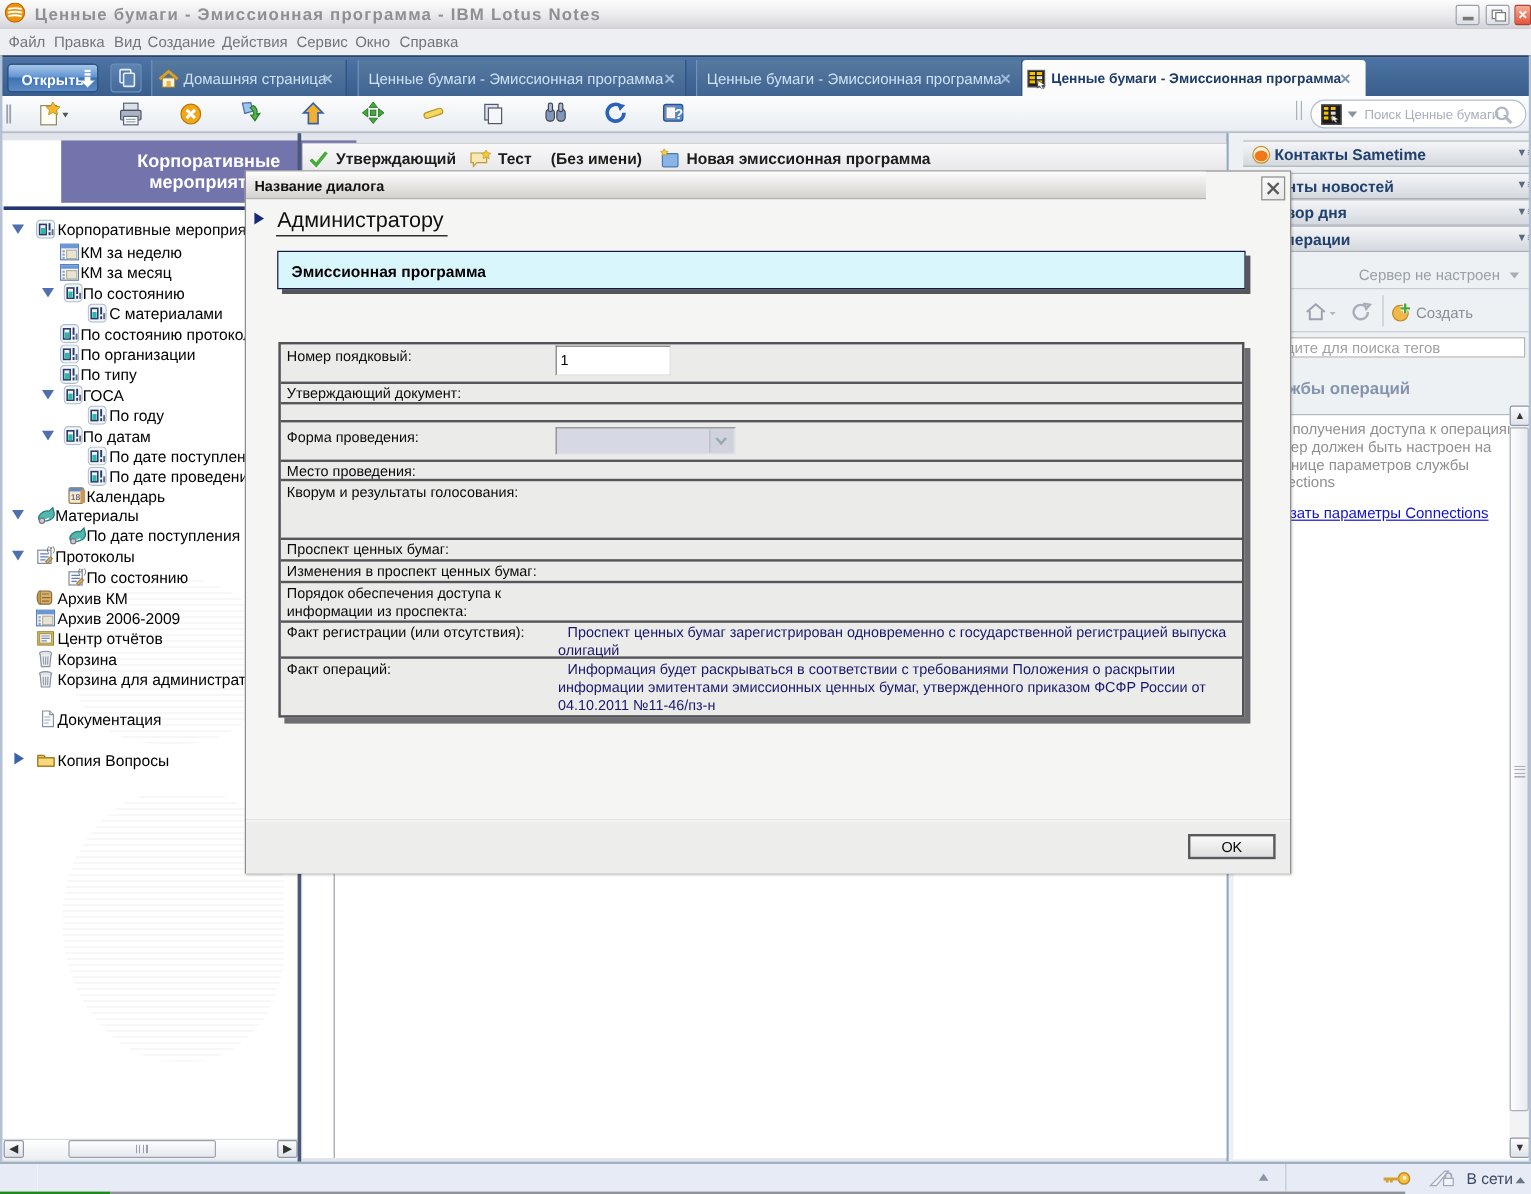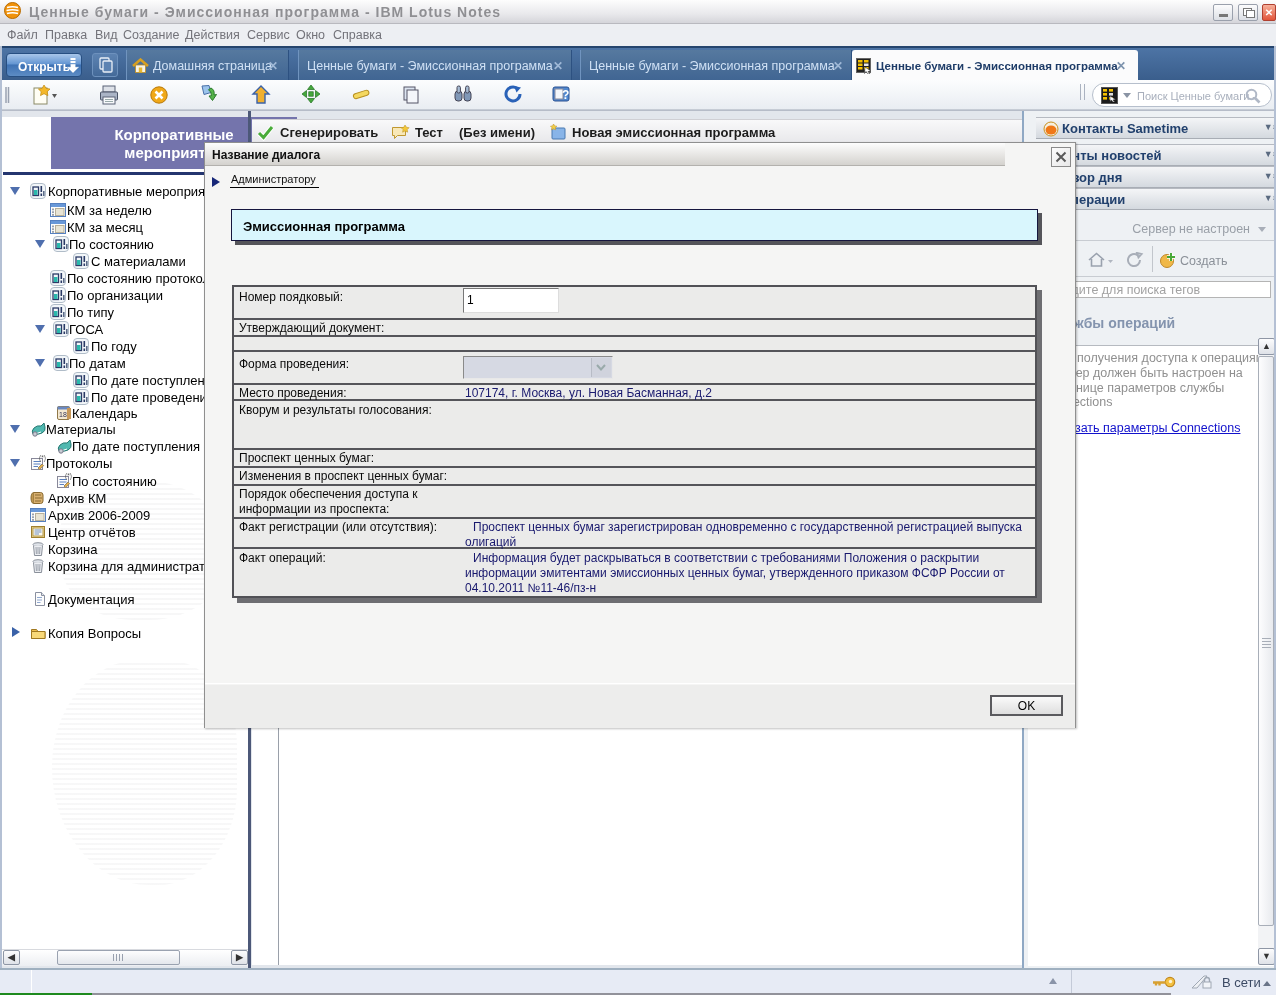--- a/index.html
+++ b/index.html
@@ -503,21 +503,21 @@
   <div class="abs" style="left:1258px;top:345px;width:17px;height:620px;background:#f2f3f5"></div>
   <div class="sbtn" style="left:1258px;top:338px;width:17px;height:17px;line-height:15px">▲</div>
   <div class="abs" style="left:1258px;top:356px;width:16px;height:570px;border:1px solid #a8aeb8;border-radius:2px;background:linear-gradient(90deg,#fdfdfe,#e8eaee)"></div>
   <div class="abs" style="left:1262px;top:636px;width:9px;height:12px;background:repeating-linear-gradient(0deg,#a8aeb8 0 1px,transparent 1px 3px)"></div>
   <div class="sbtn" style="left:1258px;top:948px;width:17px;height:17px;line-height:15px">▼</div>
   <div class="abs" id="actionbar"></div>
   <svg class="abs" style="left:257px;top:124px" width="17" height="17" viewBox="0 0 17 17">
     <path d="M2 9 L6.5 13.5 L15 3" stroke="#fff" stroke-width="5" fill="none"></path>
     <path d="M2 9 L6.5 13.5 L15 3" stroke="#4aac3a" stroke-width="3" fill="none"></path>
   </svg>
-  <div class="ab-item" style="left:280px">Сгенерировать</div>
+  <div class="ab-item" style="left:280px">Утверждающий</div>
   <svg class="abs" style="left:391px;top:124px" width="20" height="17" viewBox="0 0 20 17">
     <path d="M1.5 3.5 h13 v8 h-8 l-3 3 v-3 h-2z" fill="#f8e8b8" stroke="#c09830"></path>
     <path d="M14 1 l1.5 2.3 2.6.4 -1.9 1.9 .5 2.6 -2.7-1.3 -2.4 1.3 .5-2.6 -1.9-1.9 2.6-.4z" fill="#f4c838" stroke="#c09830" stroke-width="0.6"></path>
   </svg>
   <div class="ab-item" style="left:415px">Тест</div>
   <div class="ab-item" style="left:459px">(Без имени)</div>
   <svg class="abs" style="left:549px;top:123px" width="19" height="19" viewBox="0 0 19 19">
     <rect x="3" y="5" width="13" height="11" rx="1" fill="#88b4e8" stroke="#4878b0"></rect>
     <path d="M4.5 1 l1.2 1.9 2.1.3 -1.5 1.5 .4 2.1 -2.2-1 -1.9 1 .4-2.1 -1.5-1.5 2.1-.3z" fill="#f4d048" stroke="#c09830" stroke-width="0.6"></path>
   </svg>
@@ -525,21 +525,21 @@
   <div class="abs" id="mainwhite"></div>
   <div class="abs" id="paneline"></div>
   <div class="abs" id="dialog">
     <div class="abs" id="dlg-title">Название диалога</div>
     <div class="abs" id="dlg-close">
       <svg width="18" height="18" viewBox="0 0 18 18">
         <path d="M4.5 4.5 L13.5 13.5 M13.5 4.5 L4.5 13.5" stroke="#5a5a5a" stroke-width="2"></path>
       </svg>
     </div>
     <div class="abs" style="left:7px;top:34px;width:0;height:0;border-top:5.5px solid transparent;border-bottom:5.5px solid transparent;border-left:8px solid #182878"></div>
-    <div class="abs" style="left:25px;top:30px;font-size:11px;color:#111;border-bottom:1.5px solid #000;padding:0 3px 2px 1px">Администратору</div>
+    <div class="abs" style="left:25px;top:30px;font-size:18px;color:#111;border-bottom:1.5px solid #000;padding:0 3px 2px 1px">Администратору</div>
     <div class="abs" id="form-head">Эмиссионная программа</div>
     <div class="abs" id="formbox">
       <div class="frow-line" style="top:30.5px"></div>
       <div class="frow-line" style="top:47.5px"></div>
       <div class="frow-line" style="top:63px"></div>
       <div class="frow-line" style="top:96px"></div>
       <div class="frow-line" style="top:112px"></div>
       <div class="frow-line" style="top:161px"></div>
       <div class="frow-line" style="top:178.5px"></div>
       <div class="frow-line" style="top:196.5px"></div>
@@ -552,21 +552,20 @@
       <div class="flabel" style="top:34px">Утверждающий документ:</div>
       <div class="flabel" style="top:70px">Форма проведения:</div>
       <div class="abs" style="left:229px;top:69px;width:150px;height:23px;background:#d6d9e3;border:1px solid #8a8a8a;border-right-color:#e8e8e8;border-bottom-color:#e8e8e8">
         <div class="abs" style="right:1px;top:1px;width:20px;height:19px;background:#d0d3dd;border-left:1px solid #b8bcc6">
           <svg width="18" height="18" viewBox="0 0 18 18">
             <path d="M5 7 l4 4.5 4-4.5" stroke="#9aa" stroke-width="2" fill="none"></path>
           </svg>
         </div>
       </div>
       <div class="flabel" style="top:99px">Место проведения:</div>
-      <div class="fval" style="top:99px">107174, г. Москва, ул. Новая Басманная, д.2</div>
       <div class="flabel" style="top:116px">Кворум и результаты голосования:</div>
       <div class="flabel" style="top:164px">Проспект ценных бумаг:</div>
       <div class="flabel" style="top:182px">Изменения в проспект ценных бумаг:</div>
       <div class="flabel" style="top:200px;width:220px;line-height:15px">Порядок обеспечения доступа к информации из проспекта:</div>
       <div class="flabel" style="top:233px">Факт регистрации (или отсутствия):</div>
       <div class="fval" style="top:233px;text-indent:8px">Проспект ценных бумаг зарегистрирован одновременно с государственной регистрацией выпуска олигаций</div>
       <div class="flabel" style="top:264px">Факт операций:</div>
       <div class="fval" style="top:264px;text-indent:8px">Информация будет раскрываться в соответствии с требованиями Положения о раскрытии информации эмитентами эмиссионных ценных бумаг, утвержденного приказом ФСФР России от 04.10.2011 №11-46/пз-н</div>
     </div>
     <div class="abs" style="left:0;top:540px;width:870px;height:1px;background:#a8a8a8;border-bottom:1px solid #fff"></div>

